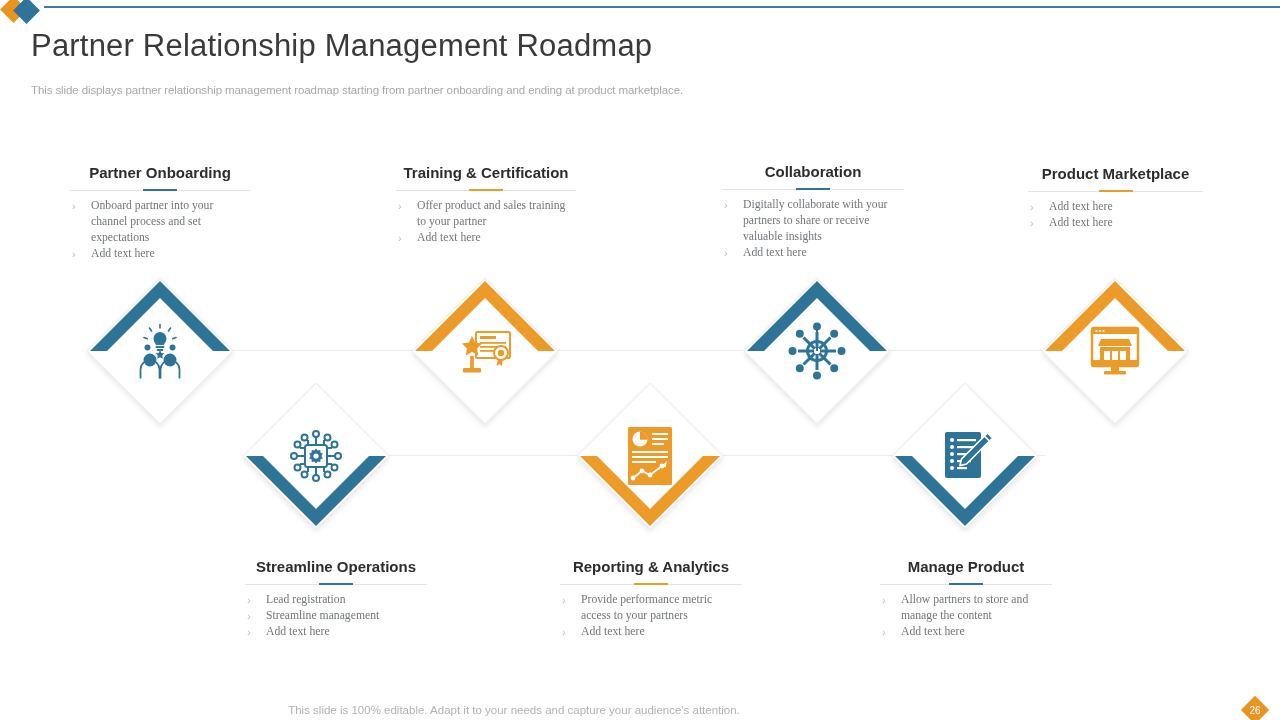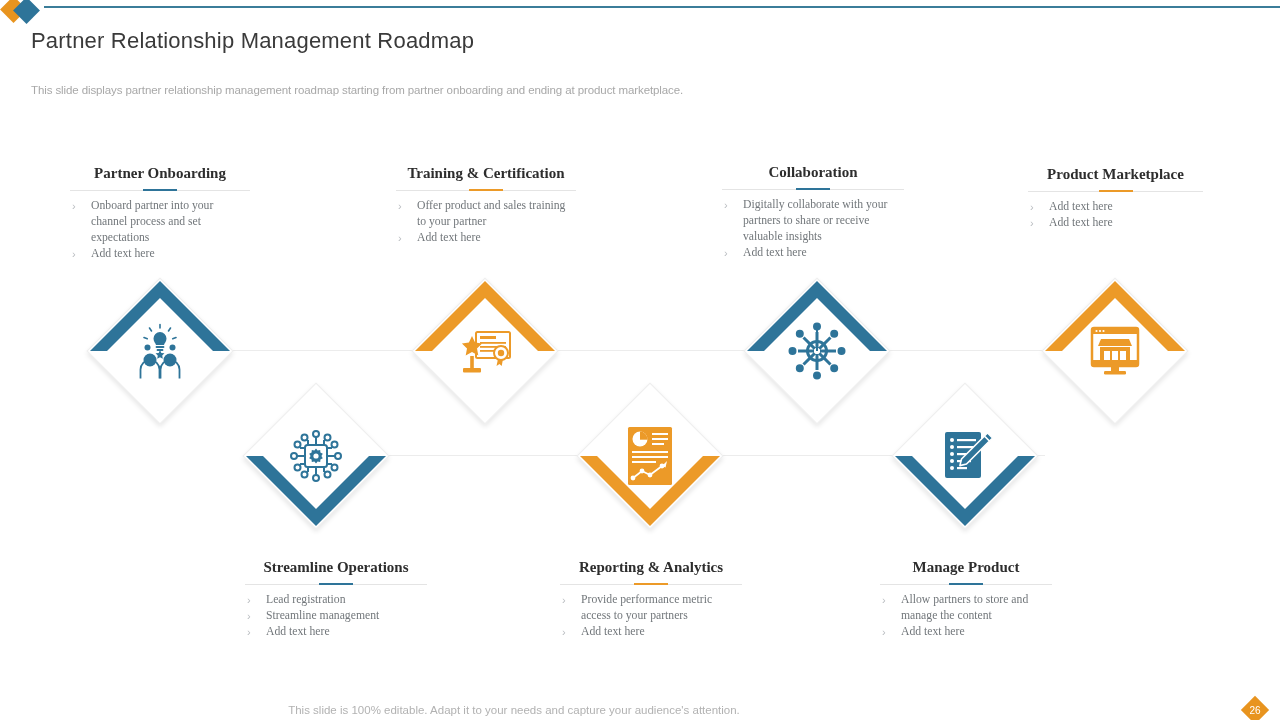--- a/index.html
+++ b/index.html
@@ -16,21 +16,21 @@
     position:absolute; left:44px; top:6px; width:1236px; height:2px;
     background:#3b7d99;
   }
   .corner-dia{ position:absolute; width:19px; height:19px; transform:rotate(45deg); }
   .corner-dia.orange{ left:4px;  top:0px;  background:#e8941f; }
   .corner-dia.teal  { left:17px; top:1px;  background:#2e7499; }
 
   
   .page-title{
     position:absolute; left:31px; top:28px;
-    font-size:22px; font-weight:400; letter-spacing:.2px;
+    font-size:31px; font-weight:400; letter-spacing:.2px;
     color:#3a3a3a; white-space:nowrap;
   }
   .page-subtitle{
     position:absolute; left:31px; top:84px;
     font-size:11.5px; color:#a8a8a8; white-space:nowrap; letter-spacing:-0.1px;
   }
 
   
   .connector{ position:absolute; height:1px; background:#ececec; }
   .connector.top{ left:150px; top:350px; width:1035px; }
@@ -67,21 +67,21 @@
   .block ul{ list-style:none; margin-top:7px; }
   .block li{
     position:relative; padding-left:21px;
     font-size:11.7px; line-height:16px; color:#72777b;
   }
   .block li .chevmark{
     position:absolute; left:2px; top:0; color:#b9bcc0; font-size:11px;
   }
   .block li .txt{ display:block;font-family:Liberation Serif, serif; }
 
-  .align-center .b-title{ text-align:center;font-family:Liberation Serif, serif; }
+  .align-center .b-title{ text-align:center; }
   .align-center ul{ }
 
   
   .footer-note{
     position:absolute; left:0; top:704px; width:1028px; text-align:center;
     font-size:11.5px; color:#b2b2b2;
   }
   .pagebadge{
     position:absolute; right:12px; top:697px; width:26px; height:26px;
   }

